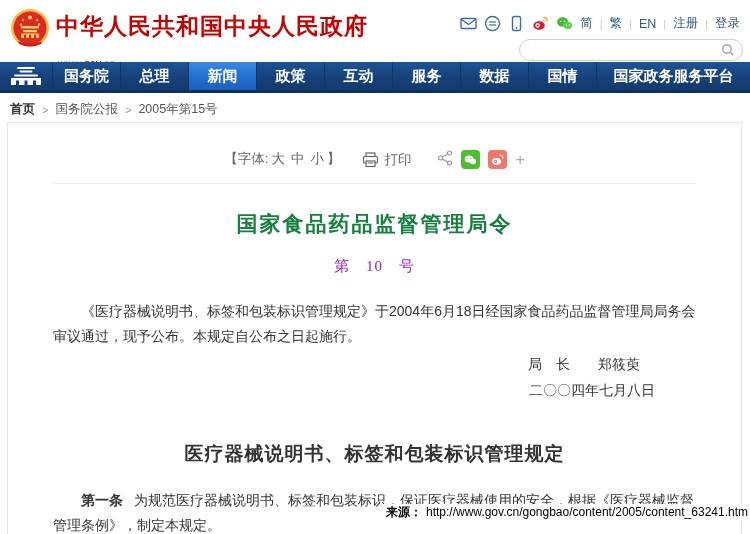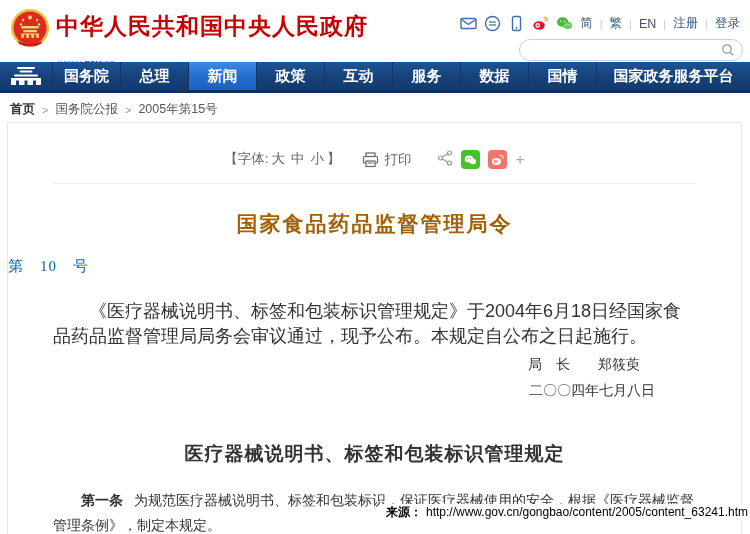--- a/index.html
+++ b/index.html
@@ -42,23 +42,23 @@
   .toolbar { margin-top:27px; display:flex; justify-content:center; color:#666; font-size:13.5px; }
   .toolbar .fs { margin:0 3px; cursor:pointer; }
   .print-group { display:flex; align-items:center; gap:5px; margin-left:22px; cursor:pointer; }
   .share-group { display:flex; align-items:center; gap:8px; margin-left:26px; }
   .sq-icon { width:19px; height:19px; border-radius:4px; display:flex; align-items:center; justify-content:center; cursor:pointer; }
   .sq-wechat { background:#4dbe2f; }
   .sq-weibo { background:#f0756a; }
   .plus { color:#aaa; font-size:16px; cursor:pointer; }
   .toolbar-divider { border-top:1px solid #ededed; margin:14px 45px 0; }
 
-  .doc-title { margin-top:26px; text-align:center; font-family:"Liberation Serif","DejaVu Serif",serif; font-size:21px; color:#a16207; letter-spacing:2px; }
-  .issue-no { margin-top:19px; text-align:left; font-family:"Liberation Serif","DejaVu Serif",serif; font-size:15px; color:#0369a1; letter-spacing:1px; }
-  .body-text { margin:23px 45px 0; font-size:18px; line-height:25px; color:#333; text-indent:2em; }
+  .doc-title { margin-top:26px; text-align:center; font-family:"Liberation Serif","DejaVu Serif",serif; font-size:21px; color:#15803d; letter-spacing:2px; }
+  .issue-no { margin-top:19px; text-align:center; font-family:"Liberation Serif","DejaVu Serif",serif; font-size:15px; color:#a21caf; letter-spacing:1px; }
+  .body-text { margin:23px 45px 0; font-size:14px; line-height:25px; color:#333; text-indent:2em; }
   .sig-name { margin:7px 101px 0 0; text-align:right; font-size:14px; color:#333; }
   .sig-date { margin:8px 86px 0 0; text-align:right; font-size:14px; color:#333; }
   .reg-title { margin-top:41px; text-align:center; font-family:"Liberation Serif","DejaVu Serif",serif; font-weight:bold; font-size:19px; color:#333; letter-spacing:1px; }
   .article { margin:21px 45px 0; font-size:14px; line-height:25px; color:#333; text-indent:2em; }
   .article b { margin-right:11px; }
 
   
   .source { position:absolute; top:504px; right:2px; font-size:12px; color:#000; background:#fff; padding-left:6px; }
   .source b { margin-right:4px; }
 </style>

